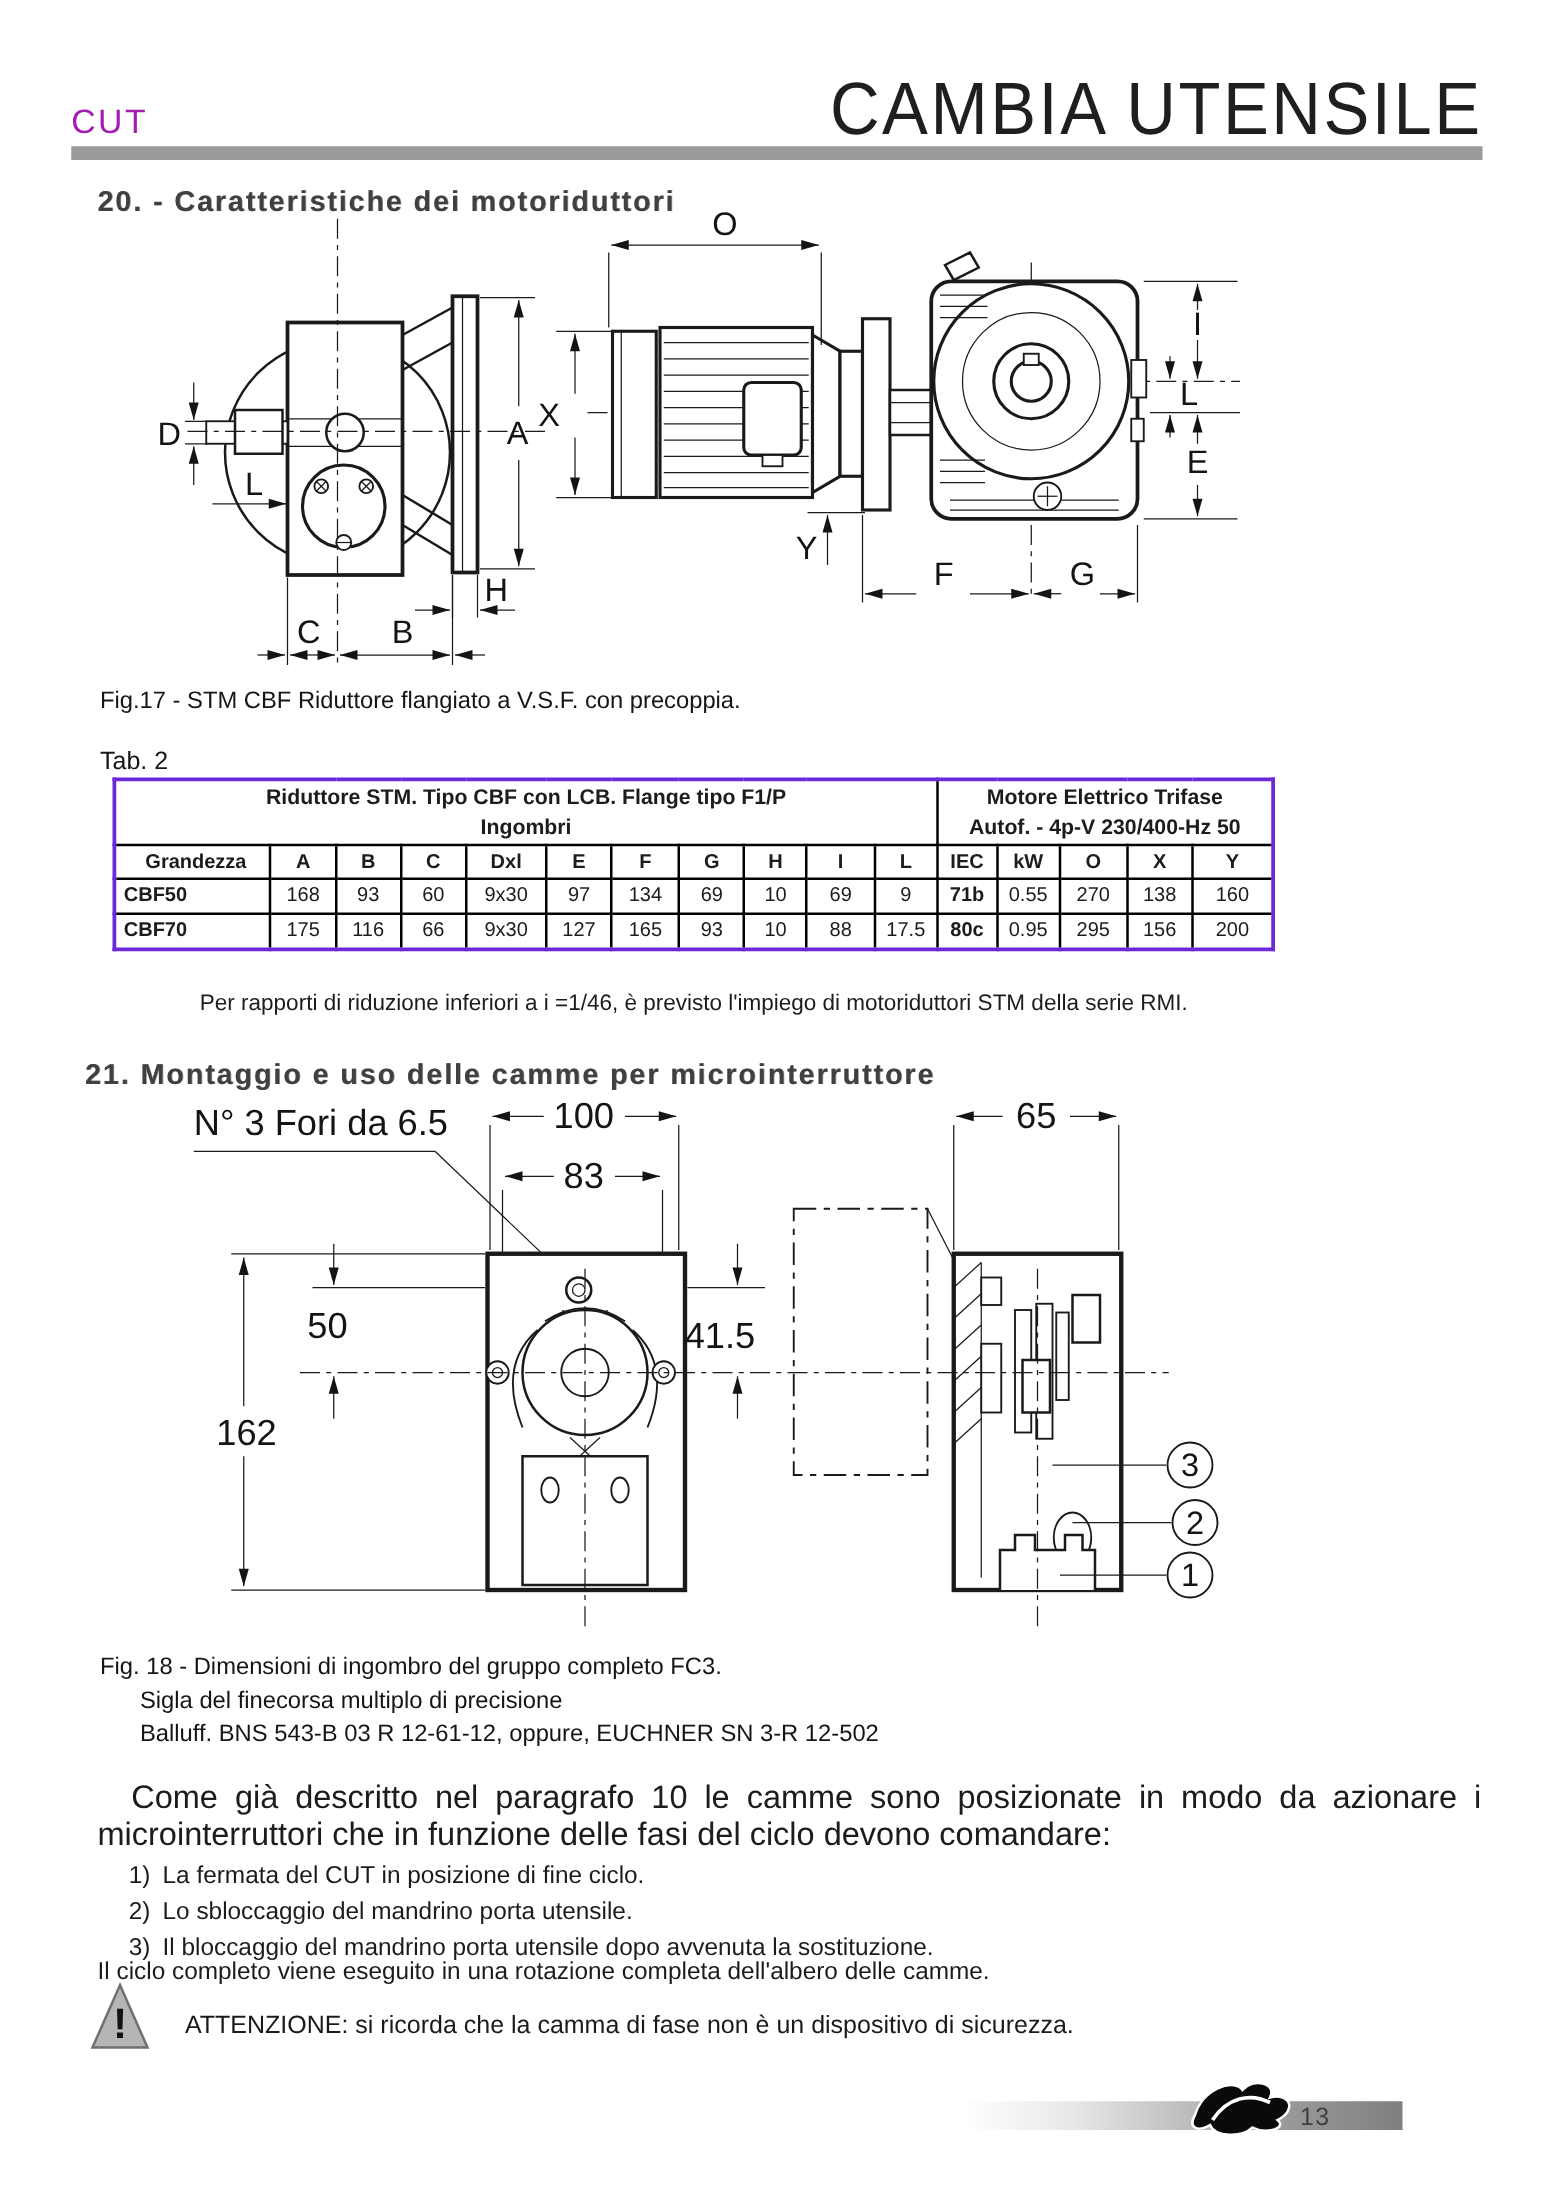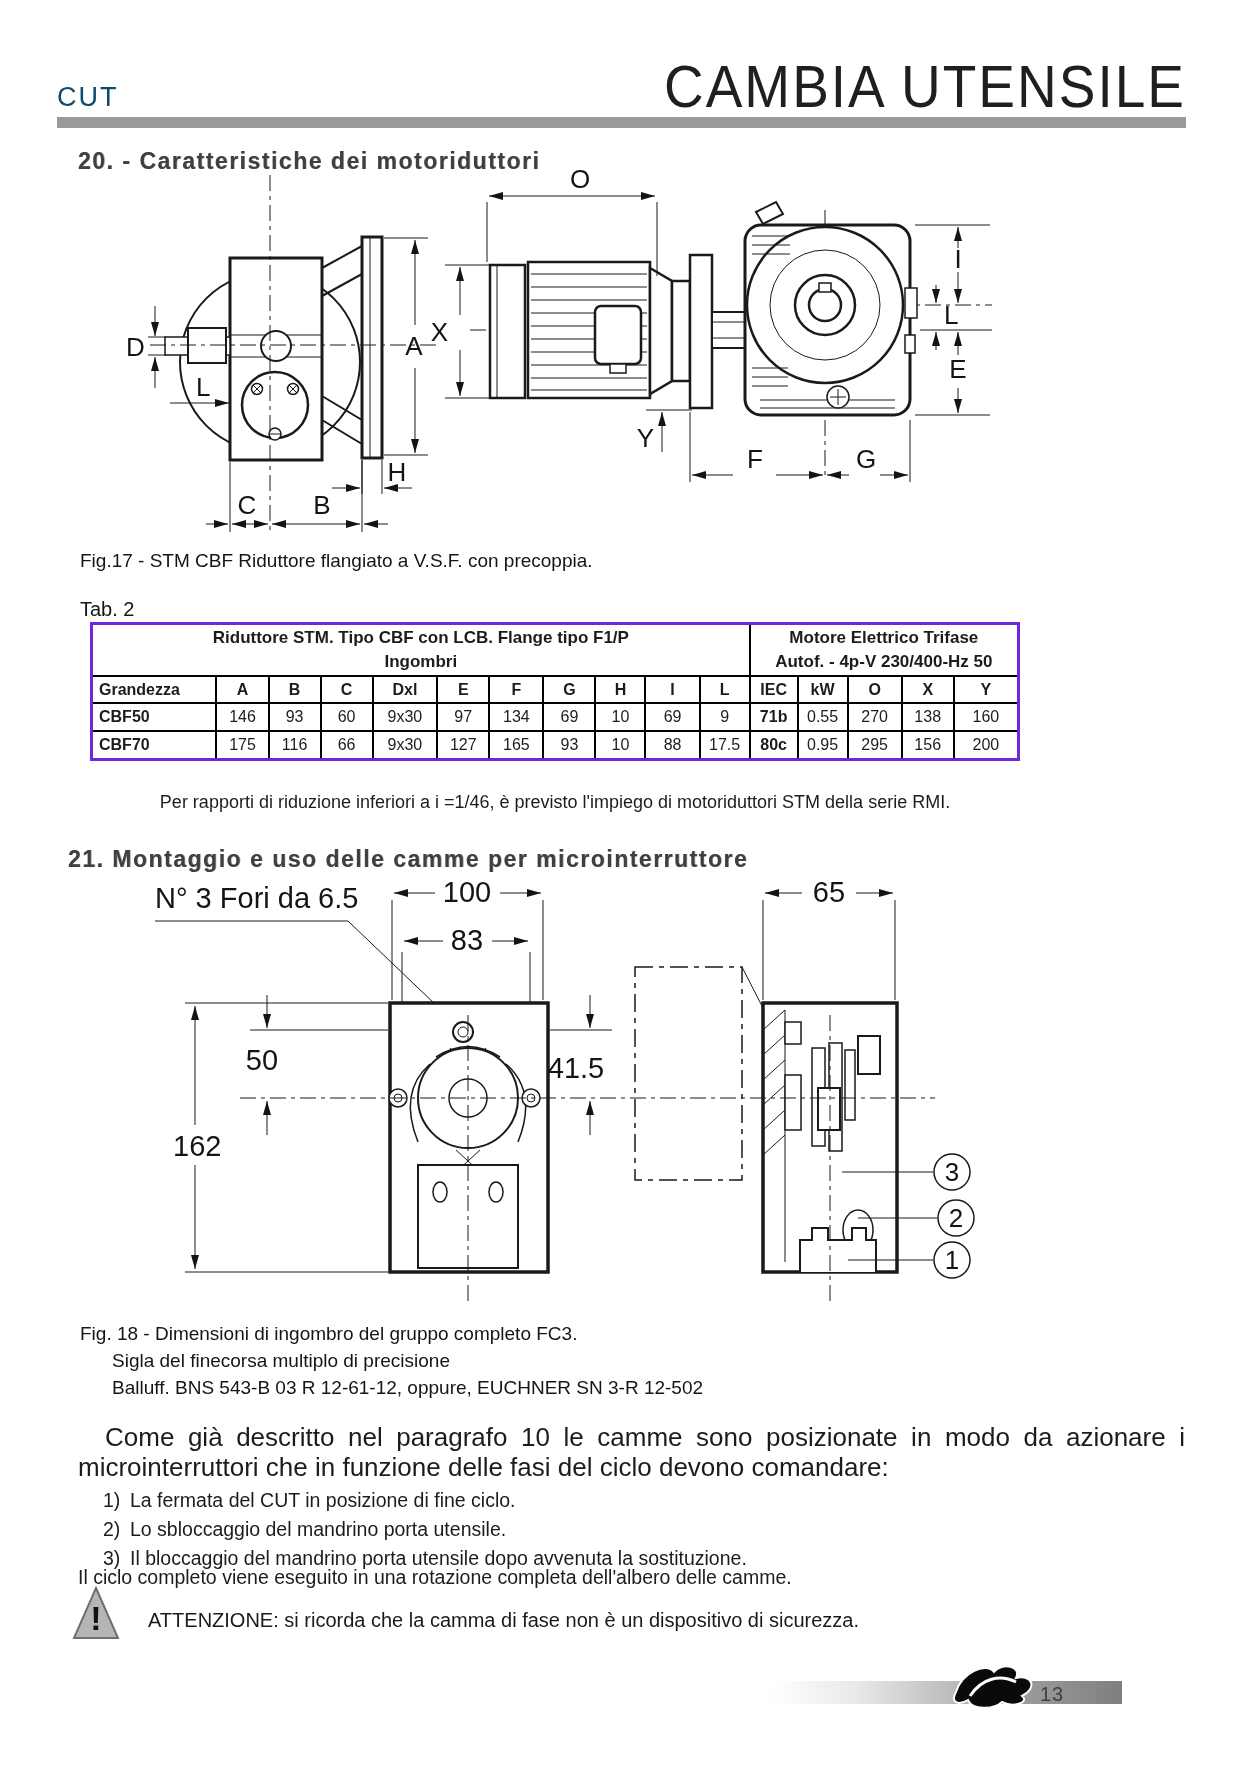--- a/index.html
+++ b/index.html
@@ -2,21 +2,21 @@
 <html><head>
 <meta charset="utf-8">
 <style>
   * { margin:0; padding:0; box-sizing:border-box; }
   html,body { background:#ffffff; }
   body {
     width:1241px; height:1766px; position:relative; overflow:hidden;
     font-family:"Liberation Sans", sans-serif; color:#1c1c1c;
   }
   .abs { position:absolute; }
-  #cut-label { left:57px; top:82px; font-size:27px; letter-spacing:2px; color:#0c4a6e; }
+  #cut-label { left:57px; top:82px; font-size:27px; letter-spacing:2px; color:#a21caf; }
   #main-title { right:55px; top:52px; font-size:55px; letter-spacing:2px; color:#1f1f1f;
                 transform:scaleY(1.08); transform-origin:top right; white-space:nowrap; }
   #header-rule { left:57px; top:117px; width:1129px; height:11px; background:#9a9a9a; }
   .section-heading { font-size:23px; font-weight:bold; color:#404040; letter-spacing:1.5px;
                      text-shadow:0.6px 0 0 #9d9d9d; white-space:nowrap; }
   #sec20-heading { left:78px; top:148px; }
   #sec21-heading { left:68px; top:846px; }
   .caption { font-size:19px; color:#151515; white-space:nowrap; }
   #fig17-caption { left:80px; top:550px; }
   #tab2-label { left:80px; top:598px; font-size:20px; }
@@ -246,42 +246,42 @@
       <th class="grp" colspan="11">
         <div>Riduttore  STM. Tipo CBF con LCB. Flange  tipo F1/P</div>
         <div>Ingombri</div>
       </th>
       <th class="grp" colspan="5">
         <div>Motore Elettrico Trifase</div>
         <div>Autof. - 4p-V 230/400-Hz 50</div>
       </th>
     </tr>
     <tr class="colhdr">
-      <th style="text-align:left;padding-left:6px;">Grandezza</th>
+      <th style="text-align:center;padding-left:6px;">Grandezza</th>
       <th>A</th>
       <th>B</th>
       <th>C</th>
       <th>Dxl</th>
       <th>E</th>
       <th>F</th>
       <th>G</th>
       <th>H</th>
       <th>I</th>
       <th>L</th>
       <th>IEC</th>
       <th>kW</th>
       <th>O</th>
       <th>X</th>
       <th>Y</th>
     </tr>
   </thead>
   <tbody>
     <tr>
       <td class="rowlabel">CBF50</td>
-      <td>146</td>
+      <td>168</td>
       <td>93</td>
       <td>60</td>
       <td>9x30</td>
       <td>97</td>
       <td>134</td>
       <td>69</td>
       <td>10</td>
       <td>69</td>
       <td>9</td>
       <td class="bold">71b</td>

